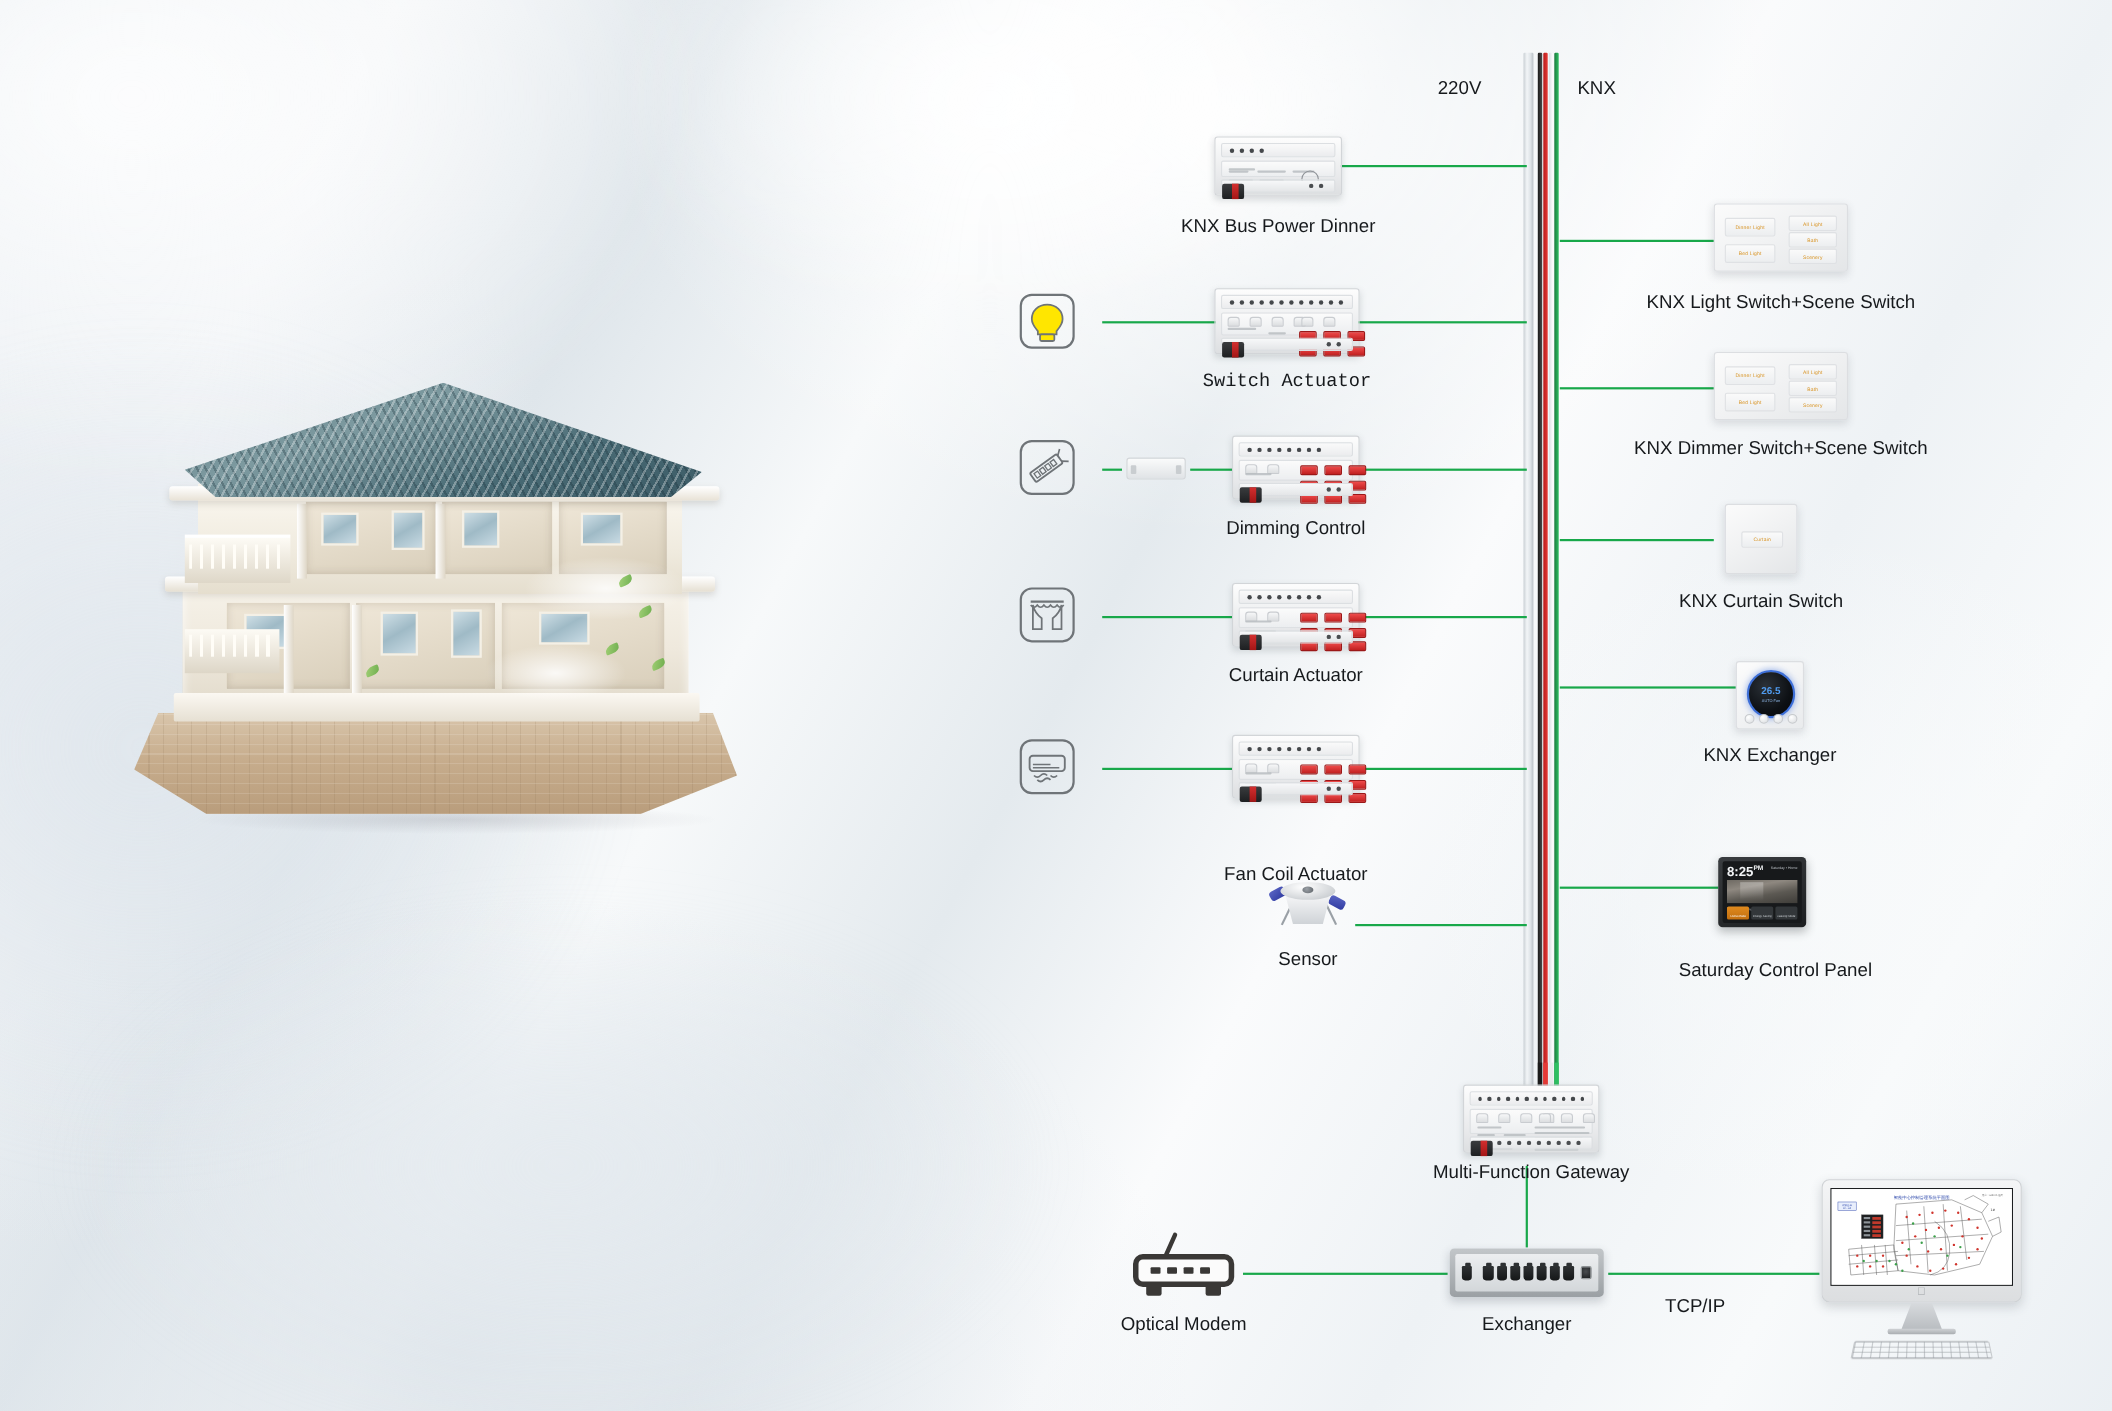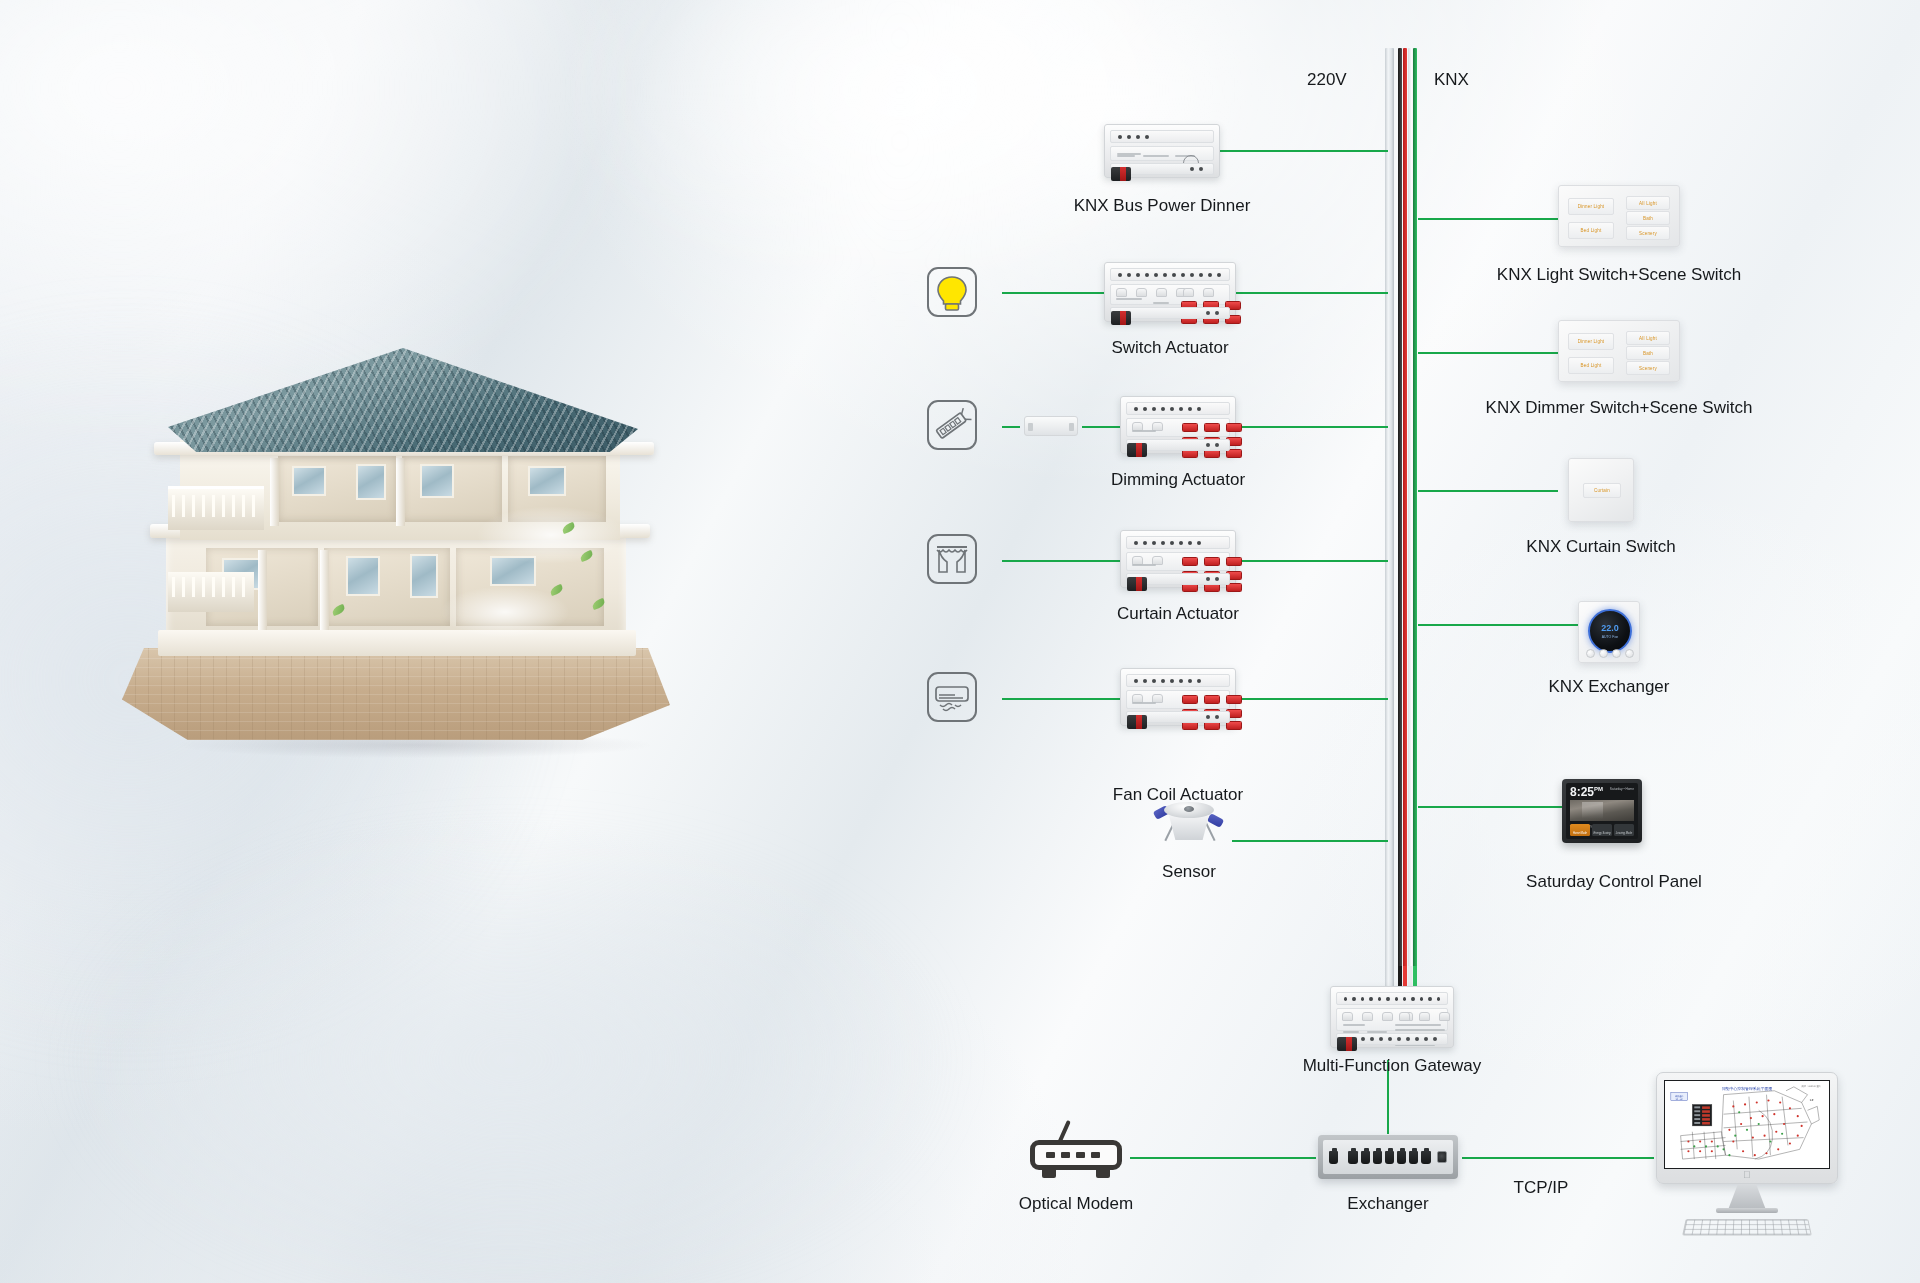--- a/index.html
+++ b/index.html
@@ -624,21 +624,21 @@
       <div class="txtline" style="left:42px; top:17px; width:16px;"></div>
       <div class="txtline" style="left:42px; top:26px; width:16px;"></div>
       <div class="txtline" style="left:5px; bottom:4px; width:26px;"></div>
     </div>
     <div class="botstrip">
       <i class="dot"></i>
         <i class="dot"></i>
     </div>
     <div class="term"></div>
   </div>
-  <div class="modlabel" style="left:1104px; top:338px; width:240px; margin-left:-54px;">Switch Actuator</div>
+  <div class="modlabel" style="left:1104px; top:338px; width:240px; margin-left:-54px;font-family:Liberation Mono, monospace;">Switch Actuator</div>
 
   <div class="din" style="left:1120px; top:396px; width:116px; height:58px;">
     <div class="topstrip">
       <i class="dot"></i>
         <i class="dot"></i>
         <i class="dot"></i>
         <i class="dot"></i>
         <i class="dot"></i>
       <i class="dot"></i>
         <i class="dot"></i>
@@ -667,21 +667,21 @@
       <div class="txtline" style="left:5px; top:20px; width:28px;"></div>
       <div class="txtline" style="left:5px; top:27px; width:22px;"></div>
       <div class="txtline" style="left:5px; bottom:4px; width:24px;"></div>
     </div>
     <div class="botstrip">
       <i class="dot"></i>
         <i class="dot"></i>
     </div>
     <div class="term"></div>
   </div>
-  <div class="modlabel" style="left:1120px; top:470px; width:232px; margin-left:-58px;">Dimming Actuator</div>
+  <div class="modlabel" style="left:1120px; top:470px; width:232px; margin-left:-58px;">Dimming Control</div>
 
   <div class="din" style="left:1120px; top:530px; width:116px; height:58px;">
     <div class="topstrip">
       <i class="dot"></i>
         <i class="dot"></i>
         <i class="dot"></i>
         <i class="dot"></i>
         <i class="dot"></i>
       <i class="dot"></i>
         <i class="dot"></i>
@@ -843,21 +843,21 @@
   </div>
   <div class="panel-label" style="left:1619px; top:398px; transform:translateX(-50%);">KNX Dimmer Switch+Scene Switch</div>
 
   <div class="panel" style="left:1568px; top:458px; width:66px; height:64px;">
     <div class="key" style="left:14px; top:24px; width:38px; height:15px;">Curtain</div>
   </div>
   <div class="panel-label" style="left:1601px; top:537px; transform:translateX(-50%);">KNX Curtain Switch</div>
 
   <div id="thermo">
     <div class="dial">
-      <span class="temp">22.0</span>
+      <span class="temp">26.5</span>
       <span class="sub">AUTO Fan</span>
     </div>
     <div class="keys">
       <i></i>
         <i></i>
         <i></i>
         <i></i>
     </div>
   </div>
   <div class="panel-label" style="left:1609px; top:677px; transform:translateX(-50%);">KNX Exchanger</div>

